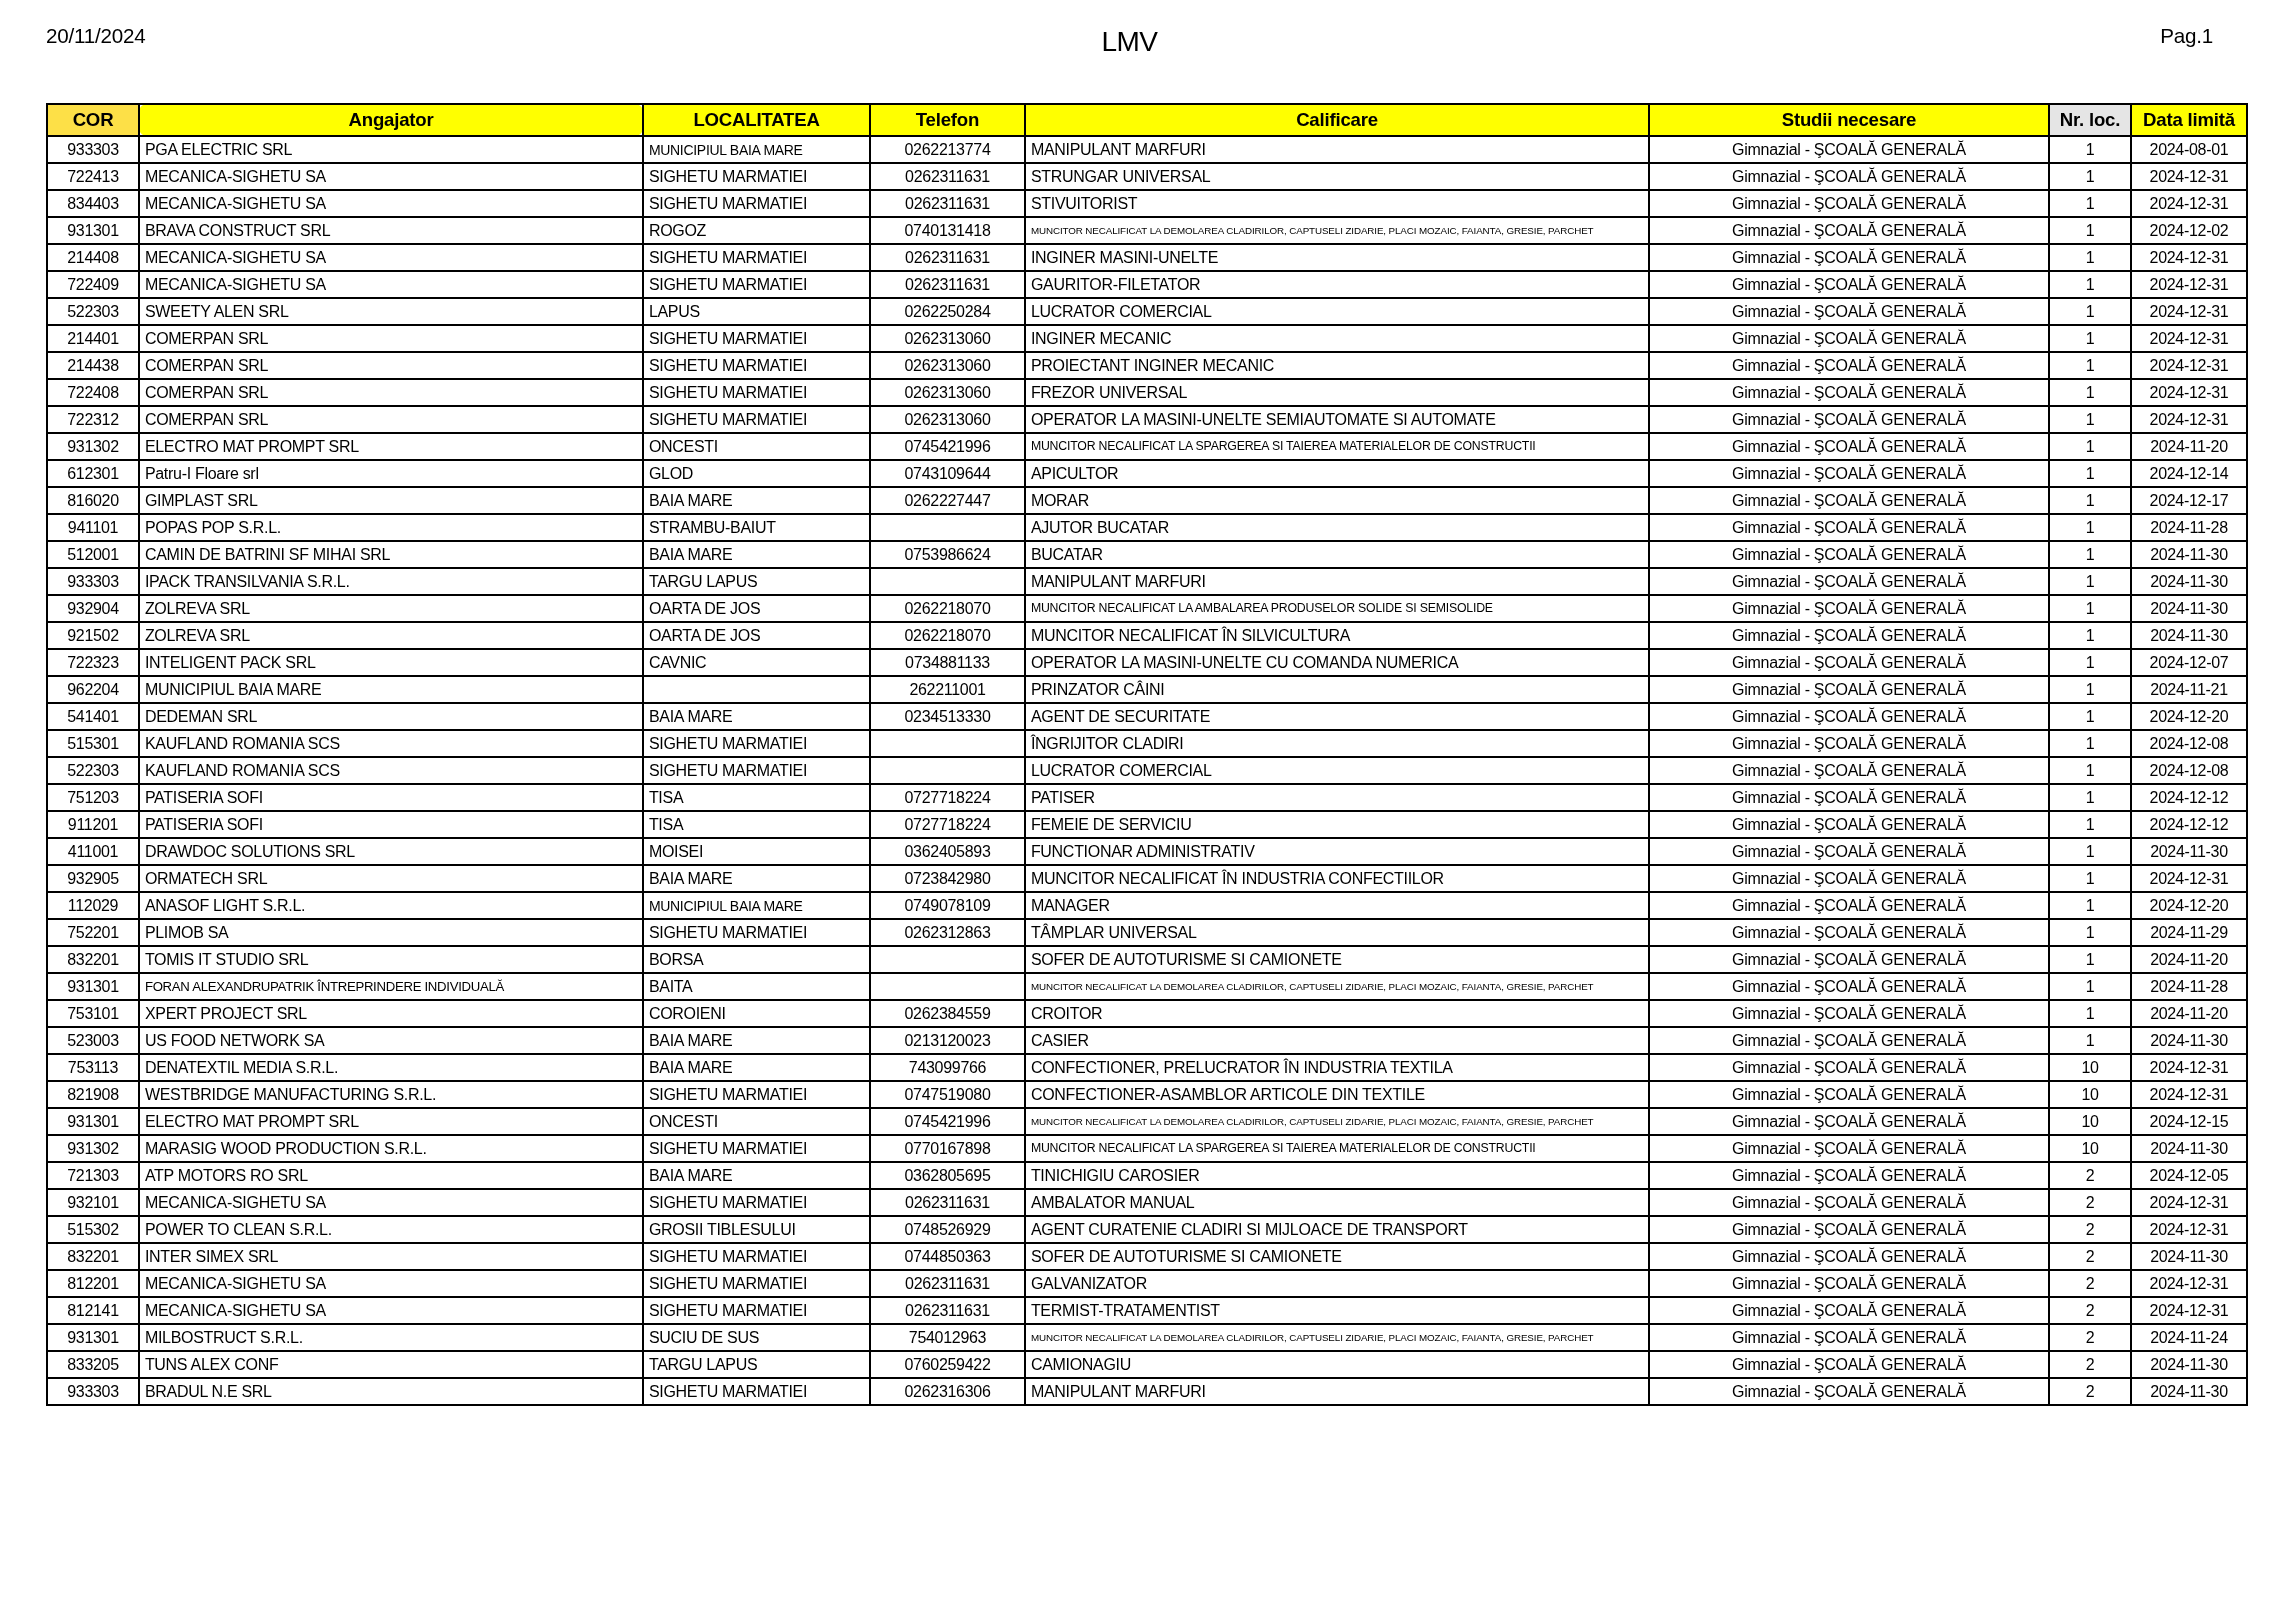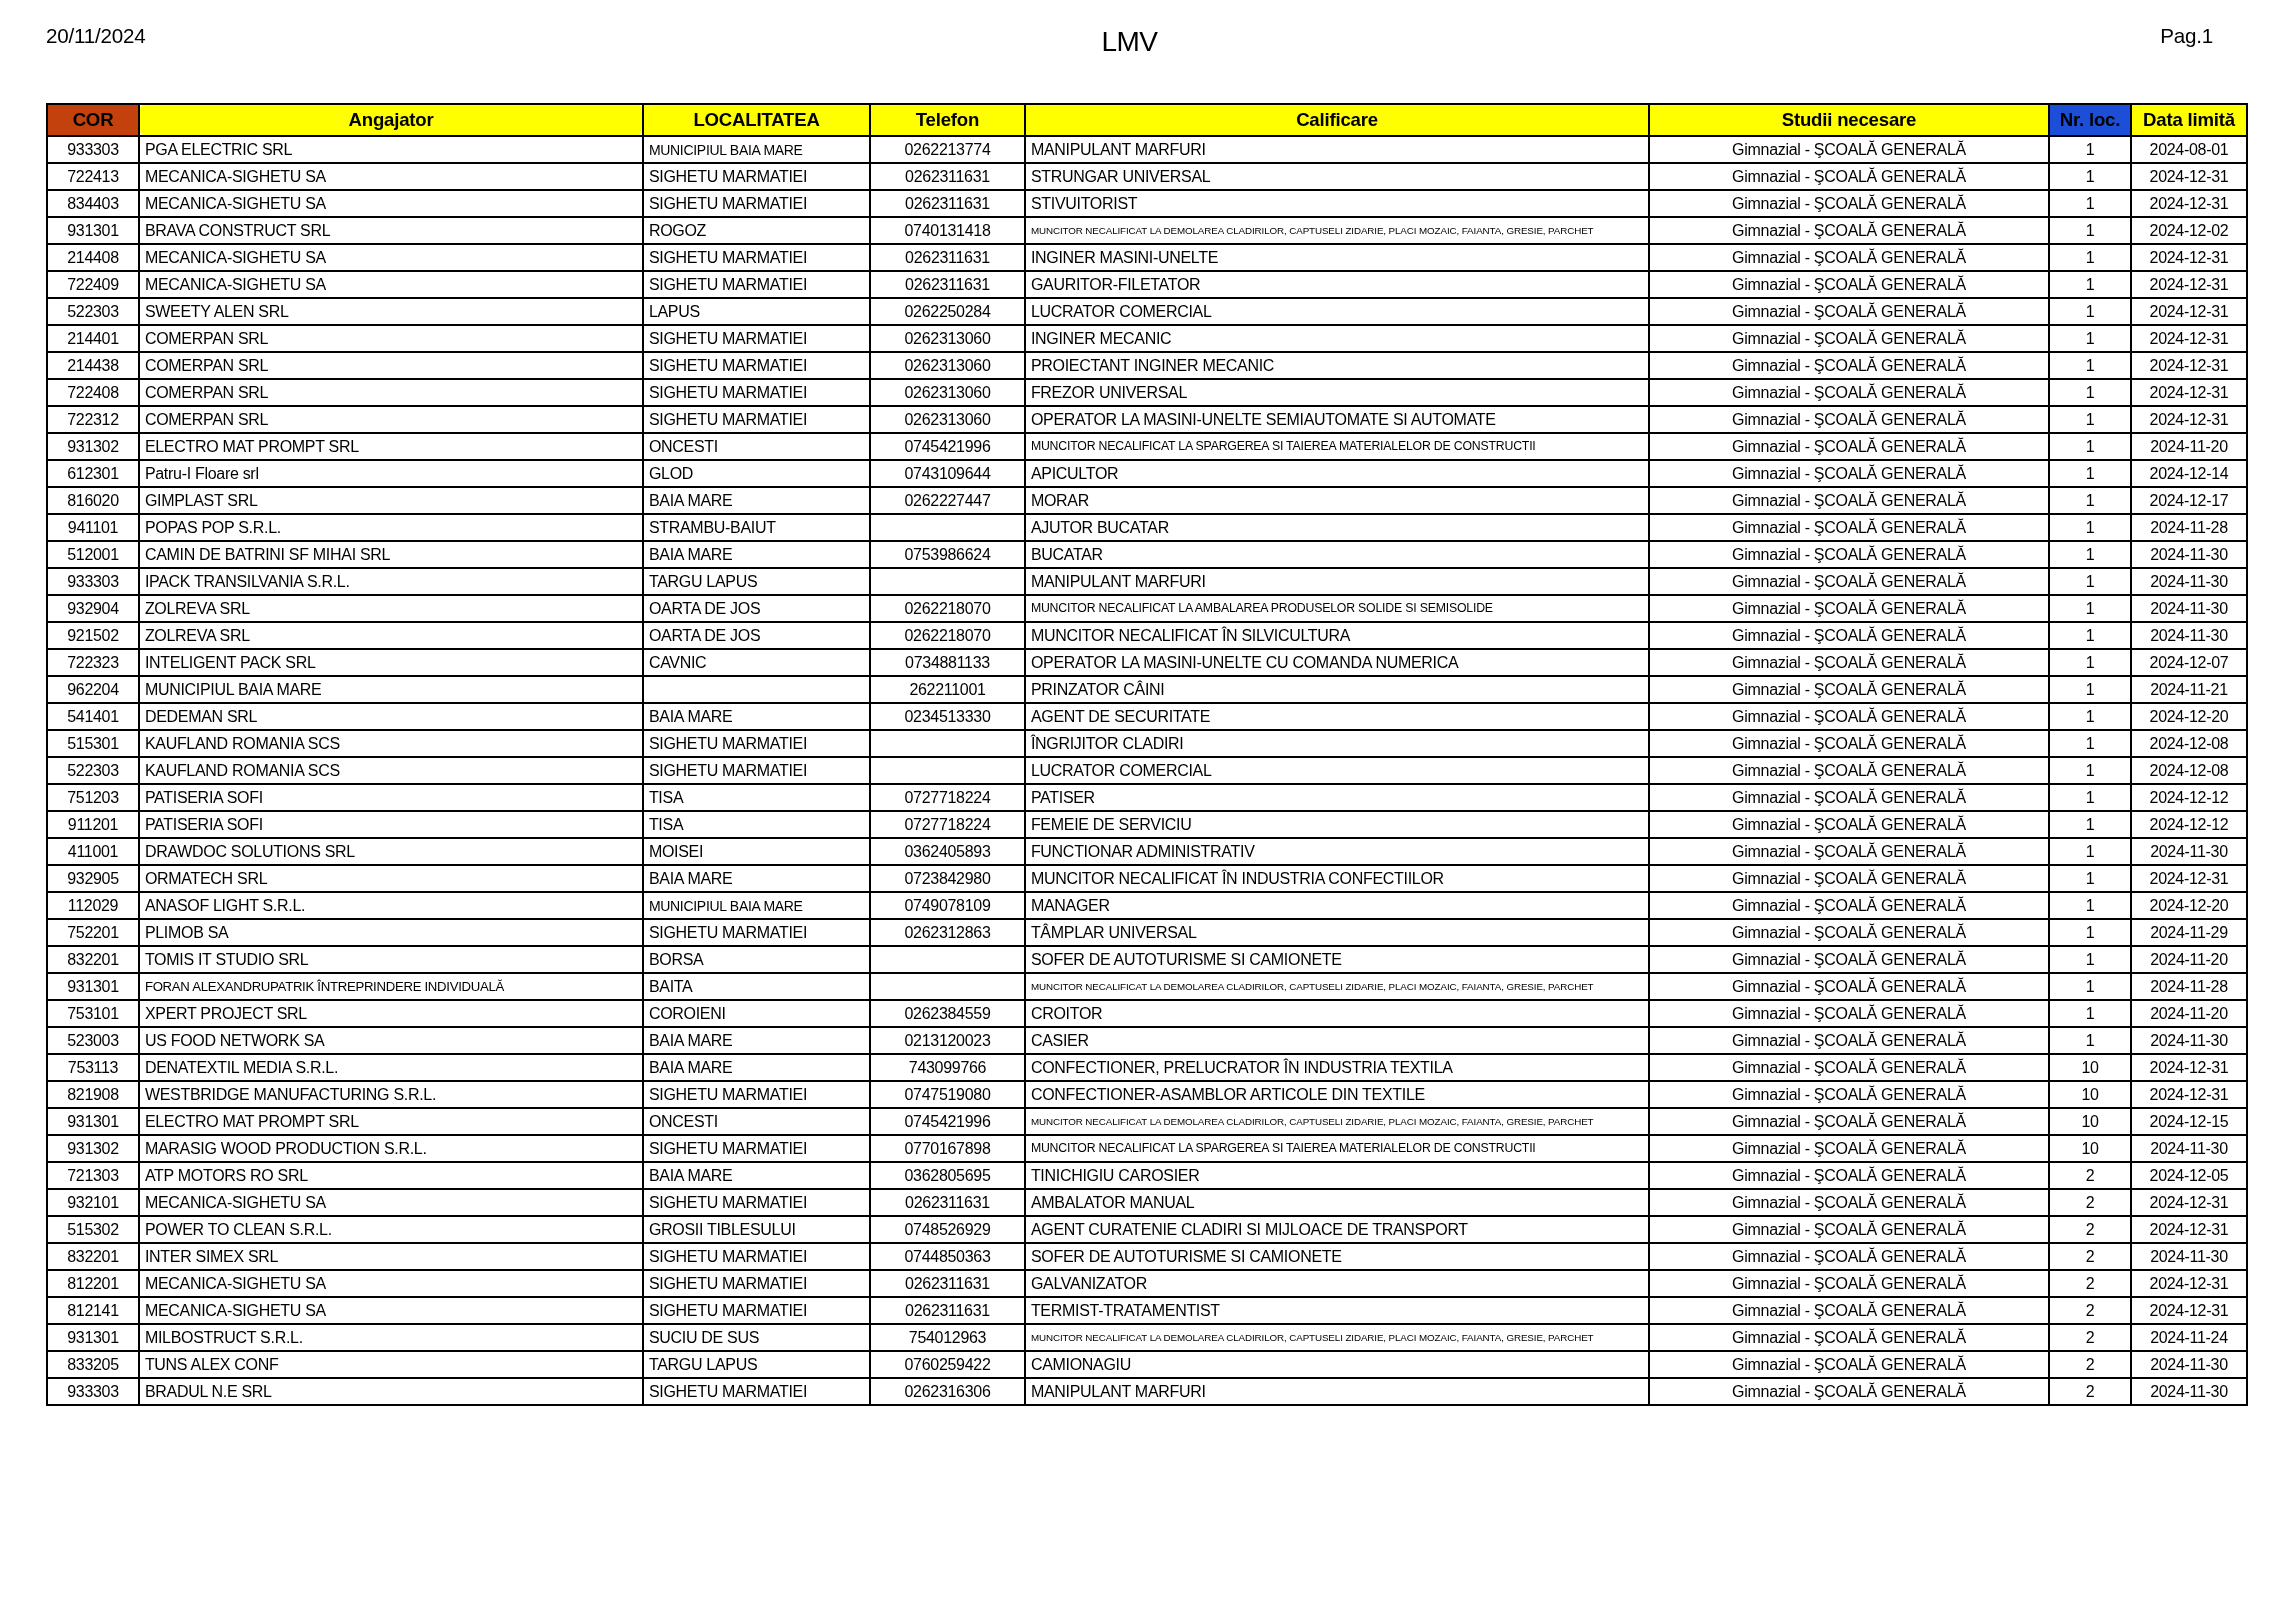--- a/index.html
+++ b/index.html
@@ -67,27 +67,27 @@
       <col style="width:504px">
       <col style="width:227px">
       <col style="width:155px">
       <col style="width:624px">
       <col style="width:400px">
       <col style="width:82px">
       <col style="width:116px">
     </colgroup>
     <thead>
       <tr>
-        <th style="background: #c2410c;">COR</th>
+        <th style="background: #fde047;">COR</th>
         <th style="background: rgb(255, 255, 0); border-radius: 8px;">Angajator</th>
         <th style="background: rgb(255, 255, 0);">LOCALITATEA</th>
         <th style="background: rgb(255, 255, 0);">Telefon</th>
         <th style="background: rgb(255, 255, 0);">Calificare</th>
         <th style="background: rgb(255, 255, 0);">Studii necesare</th>
-        <th style="background: #1d4ed8;">Nr. loc.</th>
+        <th style="background: #e5e5e5;">Nr. loc.</th>
         <th style="background: rgb(255, 255, 0);">Data limită</th>
       </tr>
     </thead>
     <tbody>
         <tr>
           <td class="c0">933303</td>
           <td class="c1">PGA ELECTRIC SRL</td>
           <td class="c2 sm-loc">MUNICIPIUL BAIA MARE</td>
           <td class="c3">0262213774</td>
           <td class="c4">MANIPULANT MARFURI</td>

